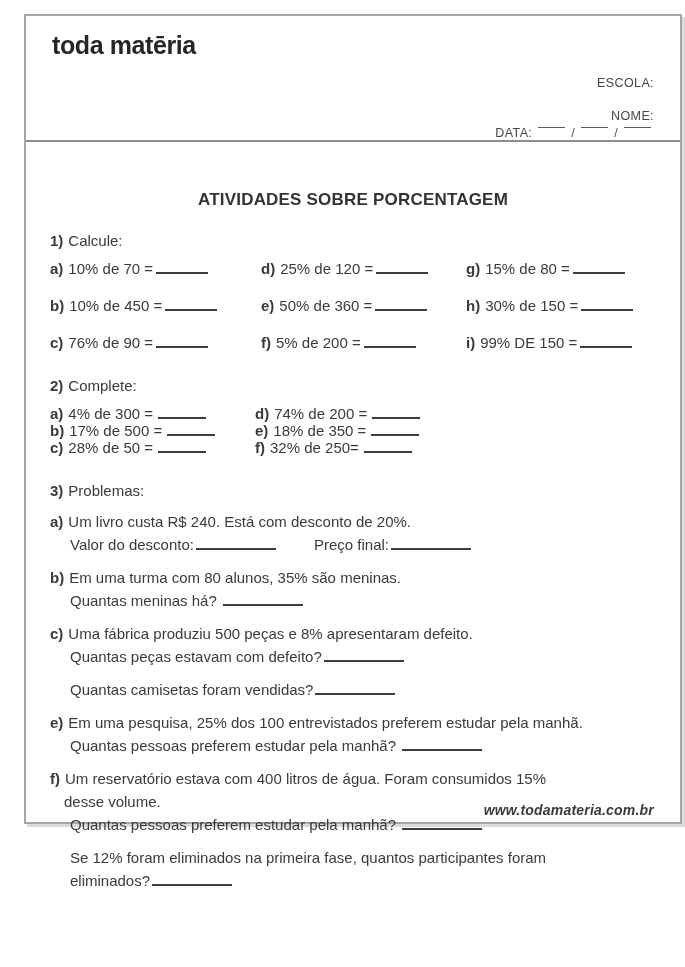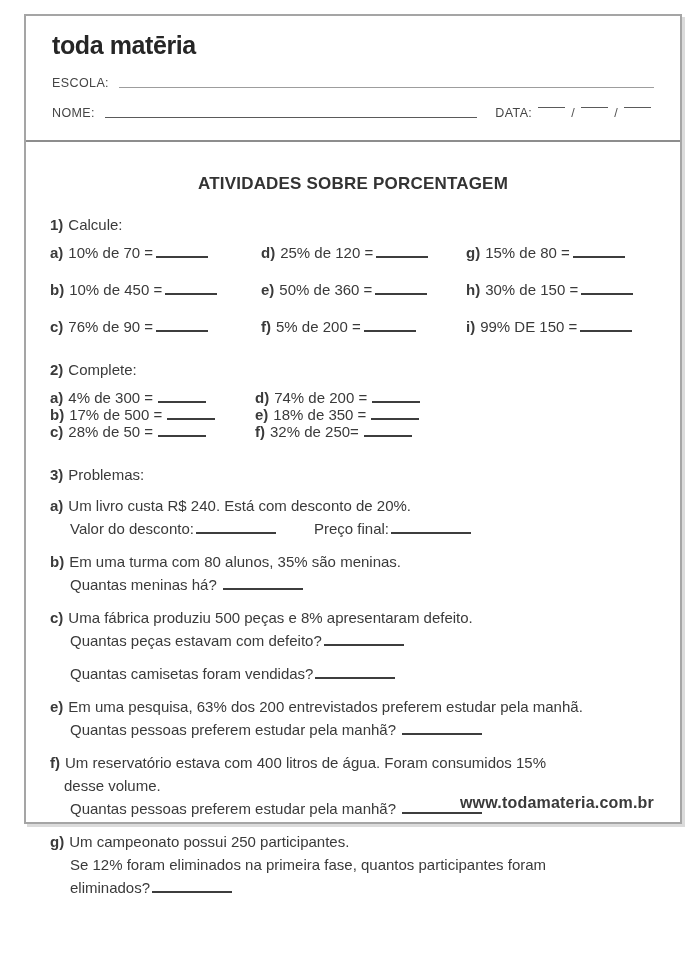--- a/index.html
+++ b/index.html
@@ -32,38 +32,39 @@
     letter-spacing: -0.4px;
     color: #262626;
   }
   .frow {
     display: flex;
     align-items: flex-end;
     margin-top: 16px;
     font-size: 12.5px;
     letter-spacing: 0.4px;
     color: #454545;
+    flex-direction: column;
   }
   .fline {
     flex: 1;
     border-bottom: 1.5px solid #9d9d9d;
     margin: 0 0 2px 10px;
     height: 2px;
   }
   .fline.dark { border-color: #5a5a5a; }
   .date-part { display: flex; align-items: flex-start; margin-left: 18px; white-space: nowrap; }
   .dline {
     width: 27px;
     border-bottom: 1.5px solid #5a5a5a;
     height: 2px;
     margin: 0 3px 2px 6px;
   }
   .slash { margin: 0 0 0 3px; color: #555; }
   
-  .content { padding: 16px 24px 0 24px; position: relative; }
+  .content { padding: 32px 24px 0 24px; position: relative; }
   .title {
     text-align: center;
     font-weight: 700;
     font-size: 17px;
     letter-spacing: 0.2px;
     color: #333333;
     margin: 16px 0 22px 0;
   }
   .qhead { font-size: 15px; margin-bottom: 11px; }
   .qhead b { margin-right: 5px; }
@@ -89,25 +90,26 @@
   .blank-sm { width: 52px; margin-left: 3px; }
   .blank-md { width: 48px; margin-left: 5px; }
   .blank-lg { width: 80px; margin-left: 2px; }
   .problems { font-size: 15px; }
   .problem { margin-bottom: 10px; line-height: 23px; }
   .p-sub { padding-left: 20px; }
   .p-cont { padding-left: 14px; }
   .gap40 { display: inline-block; width: 38px; }
   .footer {
     position: absolute;
-    right: 26px; bottom: 10px;
-    font-size: 16px;
+    right: 26px; bottom: 4px;
+    font-size: 14px;
     font-weight: 700;
     letter-spacing: 0.2px;
     color: #3a3a3a;
+    font-style: italic;
   }
 </style>
 </head>
 <body>
 
 <div class="sheet">
 
   <div class="header">
     <div class="logo">toda matēria</div>
 
@@ -184,32 +186,31 @@
       <div class="problem">
         <div><b class="ltr">c)</b><span>Uma fábrica produziu 500 peças e 8% apresentaram defeito.</span></div>
         <div class="p-sub"><span>Quantas peças estavam com defeito?</span><span class="blank blank-lg"></span></div>
       </div>
 
       <div class="problem">
         <div class="p-sub"><span>Quantas camisetas foram vendidas?</span><span class="blank blank-lg"></span></div>
       </div>
 
       <div class="problem">
-        <div><b class="ltr">e)</b><span>Em uma pesquisa, 63% dos 200 entrevistados preferem estudar pela manhã.</span></div>
+        <div><b class="ltr">e)</b><span>Em uma pesquisa, 25% dos 100 entrevistados preferem estudar pela manhã.</span></div>
         <div class="p-sub"><span>Quantas pessoas preferem estudar pela manhã?</span> <span class="blank blank-lg"></span></div>
       </div>
 
       <div class="problem">
         <div><b class="ltr">f)</b><span>Um reservatório estava com 400 litros de água. Foram consumidos 15%</span></div>
         <div class="p-cont"><span>desse volume.</span></div>
         <div class="p-sub"><span>Quantas pessoas preferem estudar pela manhã?</span> <span class="blank blank-lg"></span></div>
       </div>
 
       <div class="problem">
-        <div><b class="ltr">g)</b><span>Um campeonato possui 250 participantes.</span></div>
         <div class="p-sub"><span>Se 12% foram eliminados na primeira fase, quantos participantes foram</span></div>
         <div class="p-sub"><span>eliminados?</span><span class="blank blank-lg"></span></div>
       </div>
     </div>
   </div>
 
   <div class="footer">www.todamateria.com.br</div>
 </div>
 
 </body></html>

